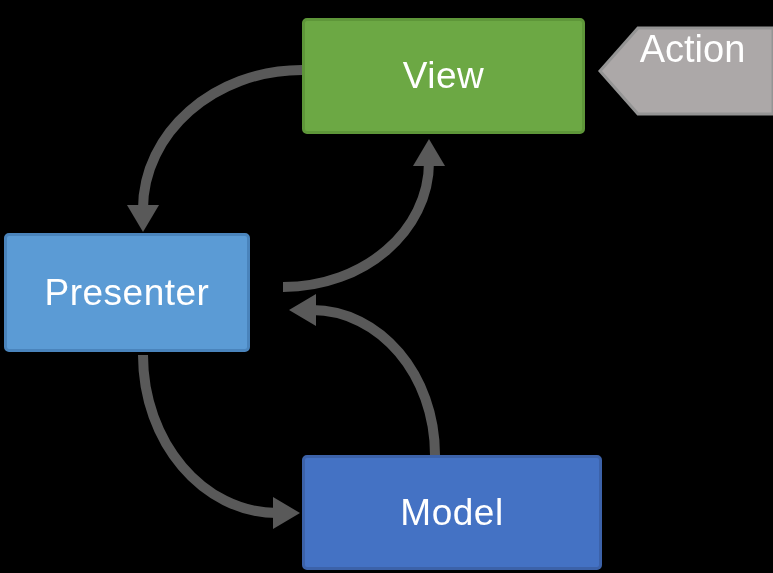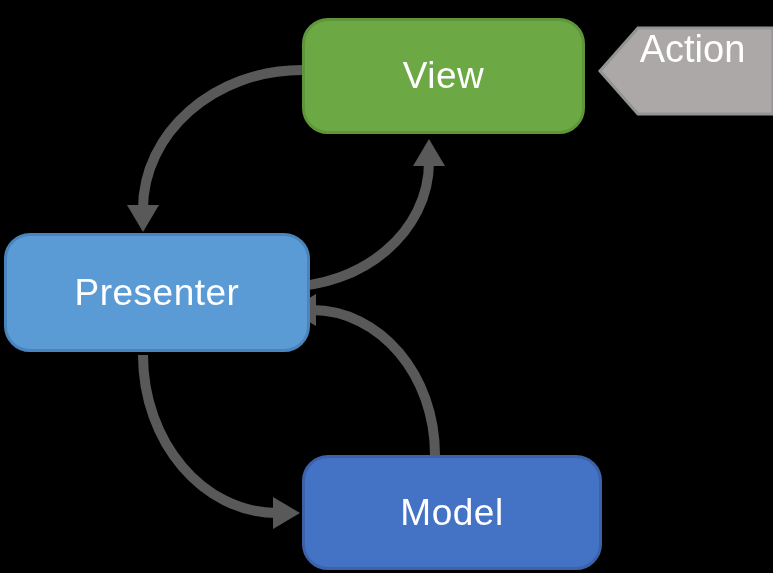--- a/index.html
+++ b/index.html
@@ -19,37 +19,37 @@
   }
   .arrow {
     fill: none;
     stroke-width: 10;
     stroke-linecap: butt;
   }
   .node {
     position: absolute;
     z-index: 2;
     box-sizing: border-box;
-    border-radius: 26px;
+    border-radius: 5px;
     display: flex;
     align-items: center;
     justify-content: center;
     color: #ffffff;
     font-size: 37px;
     letter-spacing: 0.5px;
   }
   #node-view {
     left: 302px; top: 18px;
     width: 283px; height: 116px;
     background: #6CA844;
     border: 3px solid #5E9639;
   }
   #node-presenter {
     left: 4px; top: 233px;
-    width: 306px; height: 119px;
+    width: 246px; height: 119px;
     background: #5B9BD5;
     border: 3px solid #4A84BC;
   }
   #node-model {
     left: 302px; top: 455px;
     width: 300px; height: 115px;
     background: #4472C4;
     border: 3px solid #3C62A9;
   }
   #action-label {

